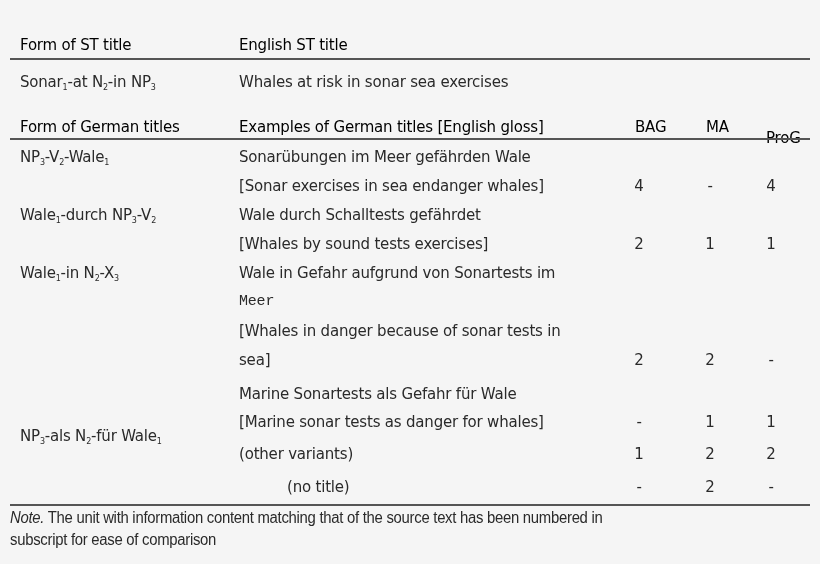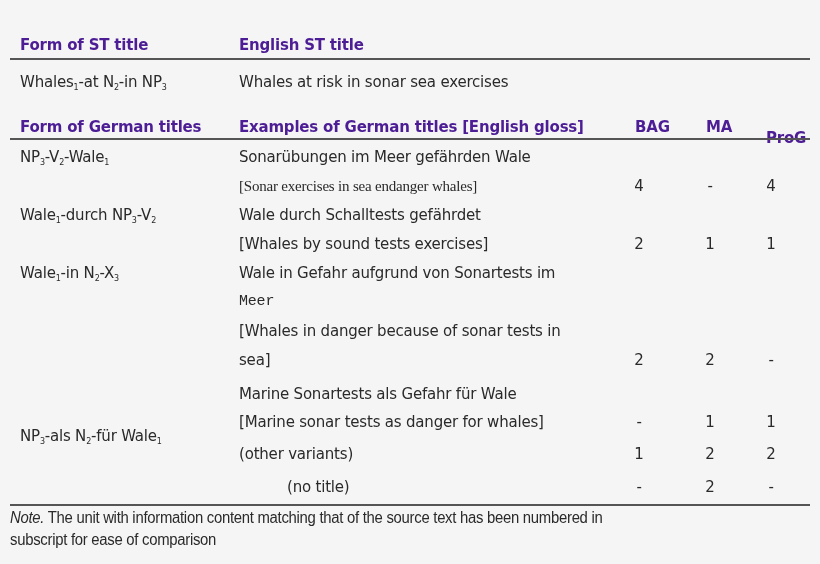--- a/index.html
+++ b/index.html
@@ -15,21 +15,21 @@
       position: absolute; left: 10px; width: 800px;
       height: 2px; background: #555;
     }
     .txt {
       position: absolute;
       font-size: 15px;
       line-height: 20px;
       white-space: nowrap;
       letter-spacing: -0.2px;
     }
-    .hdr { font-weight: bold; color: #4c1d95; }
+    .hdr { font-weight: normal; color: #000000; }
     sub { font-size: 8px; vertical-align: -3px; line-height: 0; }
     .num { width: 20px; text-align: center; }
     .note {
       position: absolute; left: 10px; top: 507px; width: 800px;
       font-family: "Liberation Sans", sans-serif;
       font-size: 16px; line-height: 22px;
       letter-spacing: -0.3px;
       color: #2a2a2a;
       transform: scaleX(0.93); transform-origin: left top;
       width: 860px;
@@ -37,36 +37,36 @@
     .note i { font-style: italic; }
   </style>
 </head>
 <body>
 
 <div class="txt hdr" style="left:20px;top:35px;">Form of ST title</div>
 <div class="txt hdr" style="left:239px;top:35px;">English ST title</div>
 <div class="rule" style="top:58px;"></div>
 
 <div class="txt" style="left:20px;top:72px;">
-  <span>Whales</span><sub>1</sub><span>-at N</span><sub>2</sub><span>-in NP</span><sub>3</sub>
+  <span>Sonar</span><sub>1</sub><span>-at N</span><sub>2</sub><span>-in NP</span><sub>3</sub>
 </div>
 <div class="txt" style="left:239px;top:72px;">Whales at risk in sonar sea exercises</div>
 
 <div class="txt hdr" style="left:20px;top:117px;">Form of German titles</div>
 <div class="txt hdr" style="left:239px;top:117px;">Examples of German titles [English gloss]</div>
 <div class="txt hdr" style="left:635px;top:117px;">BAG</div>
 <div class="txt hdr" style="left:706px;top:117px;">MA</div>
 <div class="txt hdr" style="left:766px;top:128px;">ProG</div>
 <div class="rule" style="top:138px;"></div>
 
 <div class="txt" style="left:20px;top:147px;">
   <span>NP</span><sub>3</sub><span>-V</span><sub>2</sub><span>-Wale</span><sub>1</sub>
 </div>
 <div class="txt" style="left:239px;top:147px;">Sonarübungen im Meer gefährden Wale</div>
-<div class="txt" style="left:239px;top:176px;font-family:Liberation Serif, serif;">[Sonar exercises in sea endanger whales]</div>
+<div class="txt" style="left:239px;top:176px;">[Sonar exercises in sea endanger whales]</div>
 <div class="txt num" style="left:629px;top:176px;">4</div>
 <div class="txt num" style="left:700px;top:176px;">-</div>
 <div class="txt num" style="left:761px;top:176px;">4</div>
 
 <div class="txt" style="left:20px;top:205px;">
   <span>Wale</span><sub>1</sub><span>-durch NP</span><sub>3</sub><span>-V</span><sub>2</sub>
 </div>
 <div class="txt" style="left:239px;top:205px;">Wale durch Schalltests gefährdet</div>
 <div class="txt" style="left:239px;top:234px;">[Whales by sound tests exercises]</div>
 <div class="txt num" style="left:629px;top:234px;">2</div>

